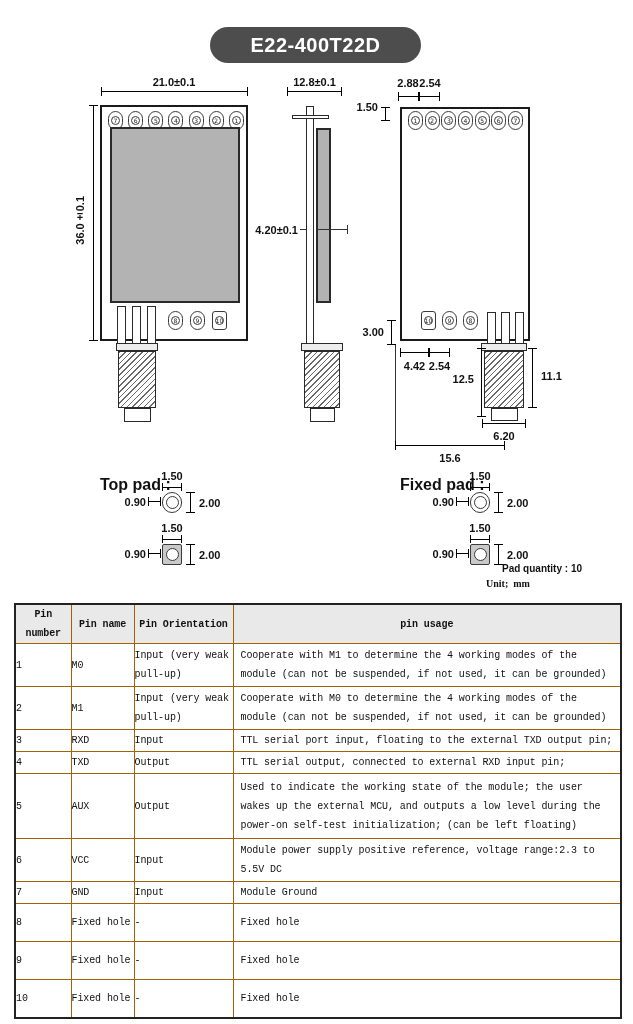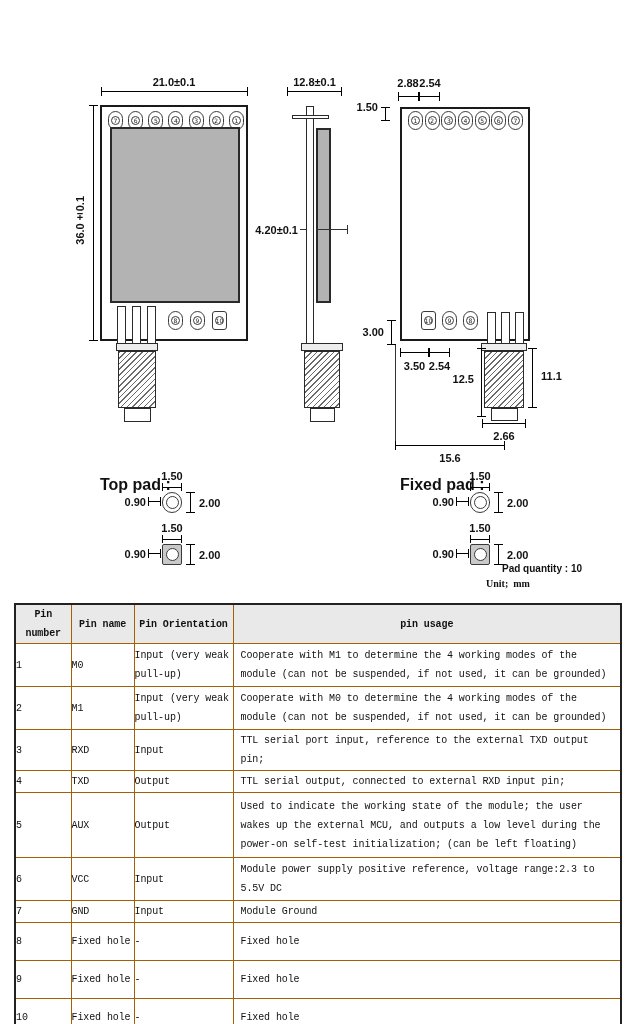--- a/index.html
+++ b/index.html
@@ -60,20 +60,23 @@
   .pintable td.c { text-align:left; }
   .pintable td.usage { text-align:left; padding:1px 4px 1px 7px; }
   tr.h43 td{height:43px;} tr.h22 td{height:22px;} tr.h65 td{height:65px;}
   tr.h21 td{height:21px;} tr.h38 td{height:38px;}
 </style>
 </head>
 <body>
 
 <div id="page">
 
+  <div class="abs title-pill">
+    <span>E22-400T22D</span>
+  </div>
 
   <div>
     <div class="abs dlabel tc" style="left:100px;top:76px;width:148px;">21.0±0.1</div>
     <div class="abs dimh" style="left:101px;top:87px;width:147px;height:9px;"></div>
     <div class="abs dlabel vlabel" style="left:74px;top:196px;">36.0±0.1</div>
     <div class="abs dimv" style="left:89px;top:105px;width:9px;height:236px;"></div>
 
     <div class="abs body-rect" style="left:100px;top:105px;width:148px;height:236px;"></div>
     <div class="abs padrow" style="left:108px;top:111px;width:136px;">
       <div class="pad">
@@ -183,28 +186,28 @@
     <div class="abs pin" style="left:501px;top:312px;width:9px;height:34px;"></div>
     <div class="abs pin" style="left:515px;top:312px;width:9px;height:34px;"></div>
     <div class="abs sma-cap" style="left:481px;top:343px;width:46px;height:8px;"></div>
     <div class="abs sma-body" style="left:484px;top:351px;width:40px;height:57px;"></div>
     <div class="abs sma-tip" style="left:491px;top:408px;width:27px;height:13px;"></div>
 
     <div class="abs dlabel tr" style="left:360px;top:326px;width:24px;">3.00</div>
     <div class="abs dimv" style="left:387px;top:320px;width:9px;height:25px;"></div>
     <div class="abs dimh" style="left:400px;top:348px;width:29px;height:9px;"></div>
     <div class="abs dimh" style="left:429px;top:348px;width:21px;height:9px;"></div>
-    <div class="abs dlabel tc" style="left:400px;top:360px;width:29px;">3.50</div>
+    <div class="abs dlabel tc" style="left:400px;top:360px;width:29px;">4.42</div>
     <div class="abs dlabel tc" style="left:427px;top:360px;width:25px;">2.54</div>
     <div class="abs dlabel tr" style="left:450px;top:373px;width:24px;">12.5</div>
     <div class="abs dimv" style="left:477px;top:348px;width:9px;height:69px;"></div>
     <div class="abs dimv" style="left:528px;top:348px;width:9px;height:60px;"></div>
     <div class="abs dlabel" style="left:541px;top:370px;">11.1</div>
     <div class="abs dimh" style="left:482px;top:419px;width:44px;height:9px;"></div>
-    <div class="abs dlabel tc" style="left:482px;top:430px;width:44px;">2.66</div>
+    <div class="abs dlabel tc" style="left:482px;top:430px;width:44px;">6.20</div>
     <div class="abs xline" style="left:395px;top:345px;width:1px;height:97px;"></div>
     <div class="abs dimh" style="left:395px;top:441px;width:110px;height:9px;"></div>
     <div class="abs dlabel tc" style="left:425px;top:452px;width:50px;">15.6</div>
   </div>
 
   <div class="abs pdgroup" style="left:96px;top:470px;">
     <div class="abs pdlabel" style="left:4px;top:6px;">Top pad :</div>
     <div class="abs dlabel tc" style="left:56px;top:0px;width:40px;">1.50</div>
     <div class="abs dimh" style="left:66px;top:13px;width:20px;height:8px;"></div>
     <div class="abs dpad oval" style="left:66px;top:22px;">
@@ -277,21 +280,21 @@
       <tr class="h43">
         <td class="c">2</td>
         <td class="c">M1</td>
         <td class="c">Input (very weak pull-up)</td>
         <td class="usage">Cooperate with M0 to determine the 4 working modes of the module (can not be suspended, if not used, it can be grounded)</td>
       </tr>
       <tr class="h22">
         <td class="c">3</td>
         <td class="c">RXD</td>
         <td class="c">Input</td>
-        <td class="usage">TTL serial port input, reference to the external TXD output pin;</td>
+        <td class="usage">TTL serial port input, floating to the external TXD output pin;</td>
       </tr>
       <tr class="h22">
         <td class="c">4</td>
         <td class="c">TXD</td>
         <td class="c">Output</td>
         <td class="usage">TTL serial output, connected to external RXD input pin;</td>
       </tr>
       <tr class="h65">
         <td class="c">5</td>
         <td class="c">AUX</td>

